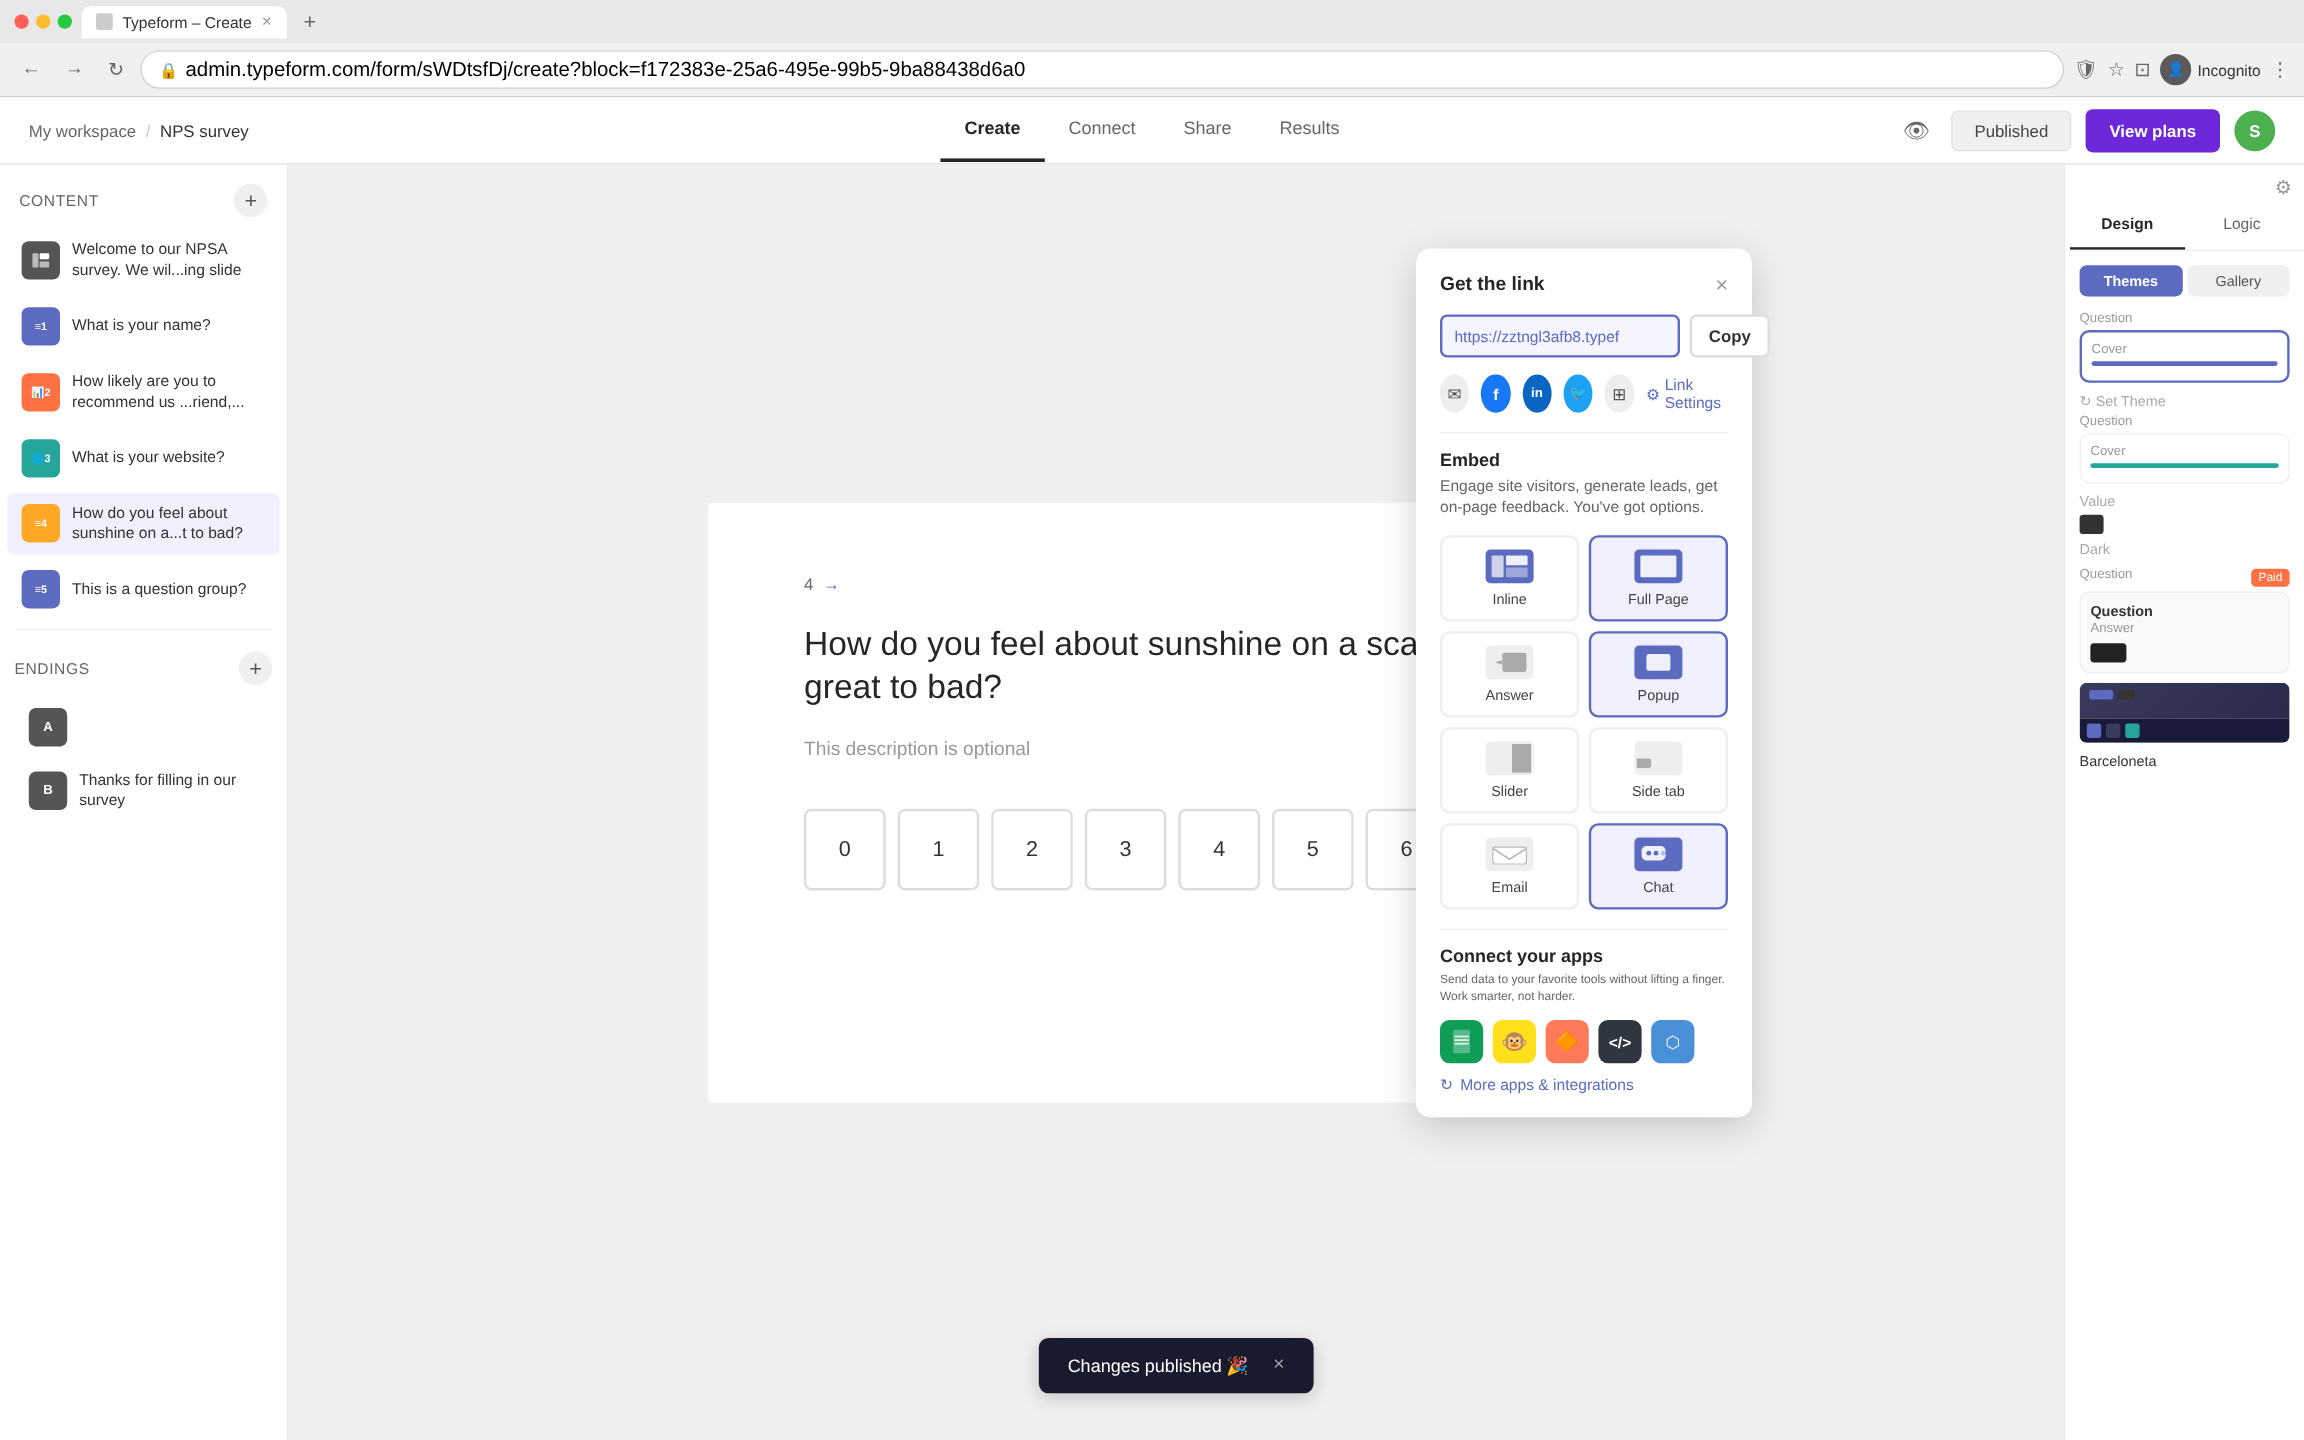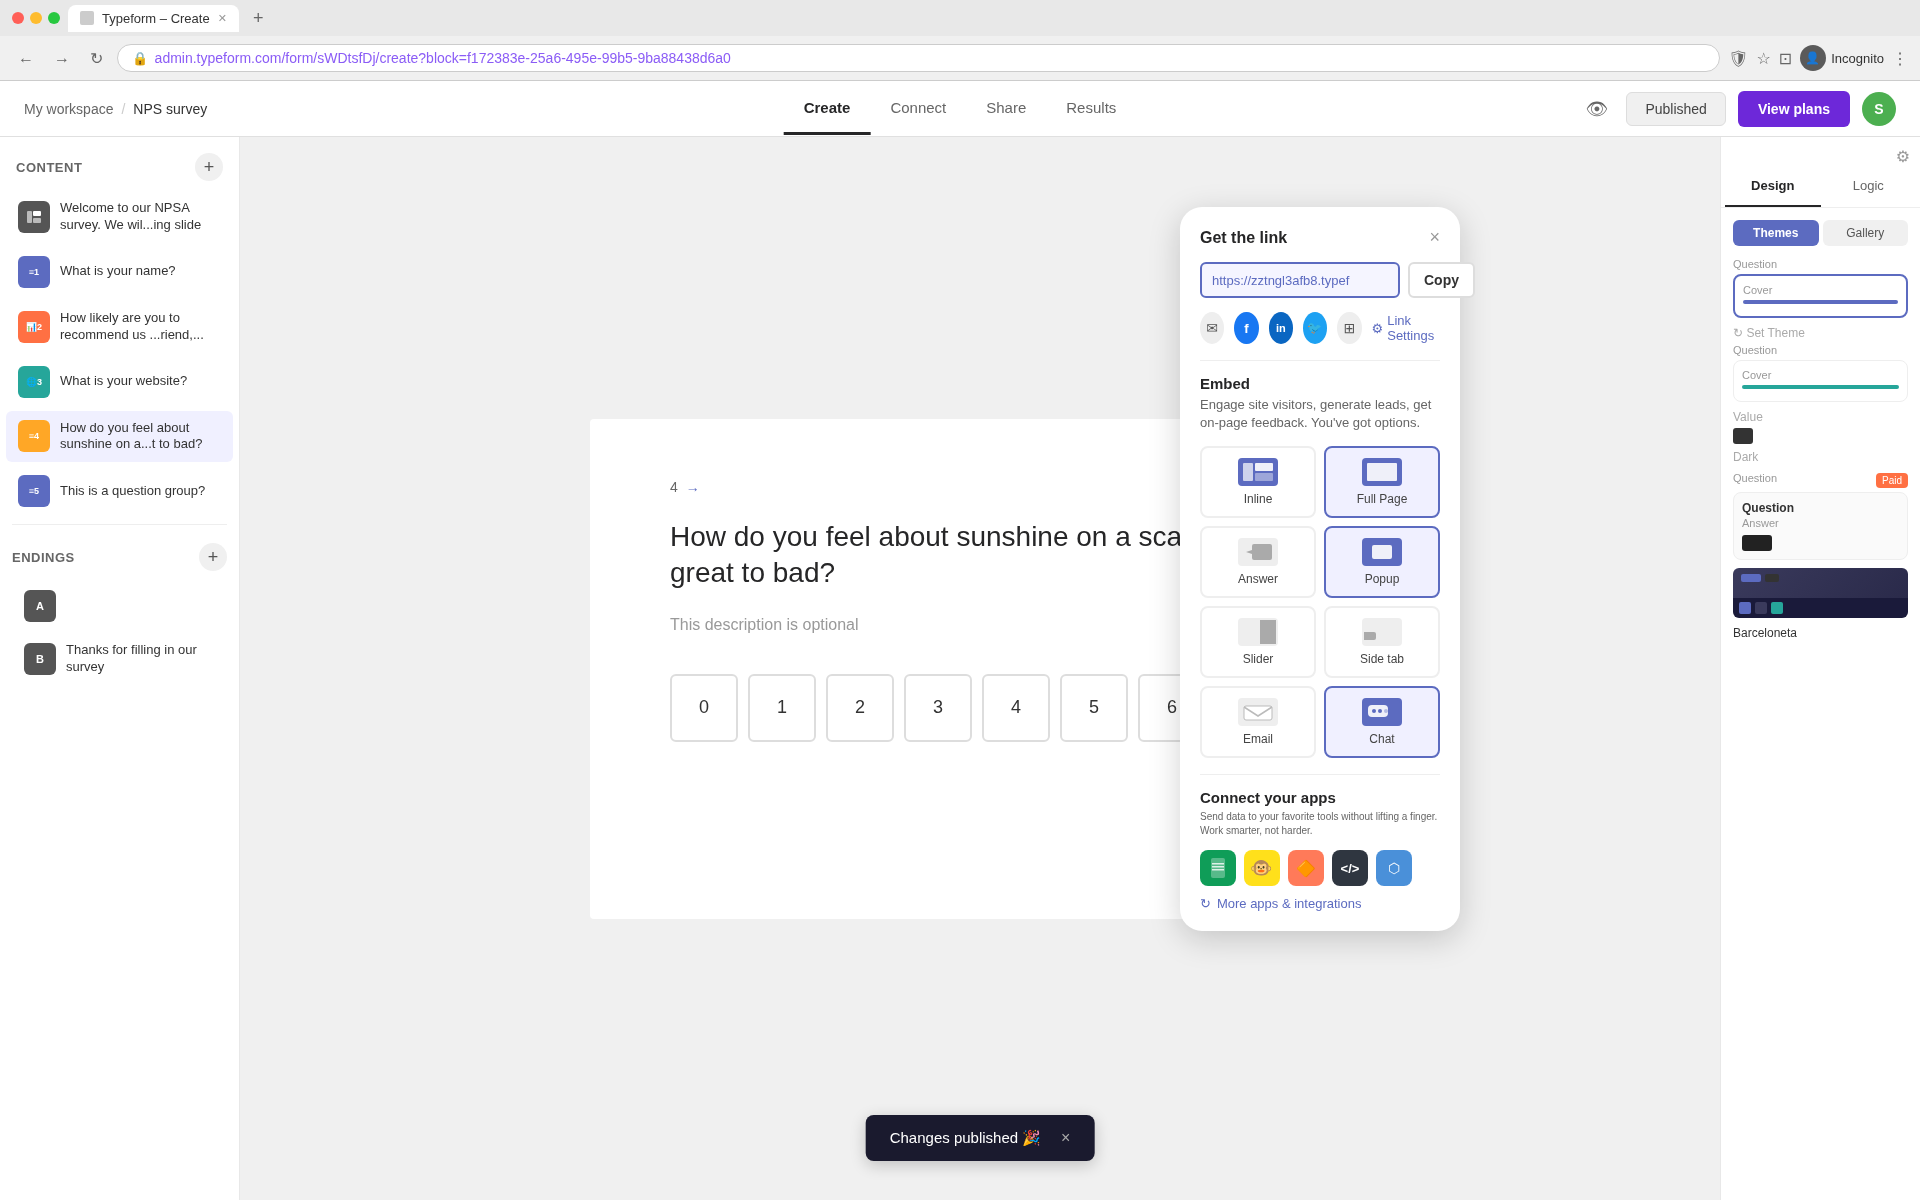--- a/index.html
+++ b/index.html
@@ -13,21 +13,21 @@
     .dot-red { background: #ff5f57; }
     .dot-yellow { background: #febc2e; }
     .dot-green { background: #28c840; }
     .browser-tab { display: flex; align-items: center; background: white; border-radius: 8px 8px 0 0; padding: 6px 12px; gap: 8px; font-size: 13px; color: #333; }
     .browser-tab-icon { width: 14px; height: 14px; background: #ccc; border-radius: 2px; }
     .browser-tab-close { color: #999; cursor: pointer; font-size: 11px; }
     .browser-new-tab { color: #666; font-size: 18px; cursor: pointer; padding: 0 6px; }
     .browser-nav { display: flex; align-items: center; padding: 6px 12px; gap: 8px; background: #f0f0f0; height: 44px; }
     .nav-btn { background: none; border: none; color: #666; font-size: 16px; cursor: pointer; padding: 4px 6px; border-radius: 4px; }
     .address-bar { flex: 1; background: white; border: 1px solid #ccc; border-radius: 20px; padding: 5px 14px; font-size: 13px; color: #333; display: flex; align-items: center; gap: 6px; }
-    .address-bar-url { color: #8b5cf6; font-size: 14px; }
+    .address-bar-url { color: #000000; font-size: 17px; }
     .nav-icons { display: flex; gap: 8px; align-items: center; }
     .nav-icon { color: #666; font-size: 16px; cursor: pointer; }
     .incognito-badge { display: flex; align-items: center; gap: 5px; font-size: 13px; color: #333; }
     .incognito-avatar { width: 26px; height: 26px; border-radius: 50%; background: #5a5a5a; display: flex; align-items: center; justify-content: center; color: white; font-size: 12px; }
 
     
     .app { display: flex; flex-direction: column; height: calc(1200px - 80px); }
 
     
     .top-nav { background: white; border-bottom: 1px solid #e0e0e0; display: flex; align-items: center; padding: 0 24px; height: 56px; position: relative; z-index: 10; }
@@ -42,21 +42,21 @@
     .published-btn { background: #f0f0f0; border: 1px solid #ddd; border-radius: 6px; padding: 8px 18px; font-size: 14px; color: #444; cursor: pointer; font-weight: 500; }
     .view-plans-btn { background: #6d28d9; color: white; border: none; border-radius: 6px; padding: 10px 20px; font-size: 14px; cursor: pointer; font-weight: 600; }
     .user-avatar { width: 34px; height: 34px; border-radius: 50%; background: #4caf50; display: flex; align-items: center; justify-content: center; color: white; font-size: 14px; font-weight: 600; cursor: pointer; }
 
     
     .main-layout { display: flex; flex: 1; overflow: hidden; }
 
     
     .sidebar { width: 240px; background: white; border-right: 1px solid #e8e8e8; display: flex; flex-direction: column; overflow-y: auto; }
     .sidebar-header { display: flex; align-items: center; justify-content: space-between; padding: 16px 16px 8px; }
-    .sidebar-title { font-size: 13px; font-weight: 700; color: #666; text-transform: uppercase; letter-spacing: 0.5px; }
+    .sidebar-title { font-size: 13px; font-weight: 400; color: #666; text-transform: uppercase; letter-spacing: 0.5px; }
     .sidebar-add-btn { width: 28px; height: 28px; border: none; border-radius: 50%; background: #f0f0f0; color: #555; font-size: 18px; cursor: pointer; display: flex; align-items: center; justify-content: center; }
     .sidebar-item { display: flex; align-items: center; gap: 10px; padding: 9px 12px; cursor: pointer; border-radius: 6px; margin: 2px 6px; }
     .sidebar-item.active { background: #f0f0ff; }
     .item-icon { width: 32px; height: 32px; border-radius: 6px; display: flex; align-items: center; justify-content: center; font-size: 14px; flex-shrink: 0; }
     .item-icon-slide { background: #555; color: white; }
     .item-icon-q1 { background: #5c6bc0; color: white; }
     .item-icon-q2 { background: #ff7043; color: white; }
     .item-icon-q3 { background: #26a69a; color: white; }
     .item-icon-q4 { background: #ffa726; color: white; }
     .item-icon-q5 { background: #5c6bc0; color: white; }
@@ -82,21 +82,21 @@
     .right-panel-body { padding: 12px; flex: 1; }
     .panel-label { font-size: 11px; color: #999; margin-bottom: 4px; }
     .theme-preview { border-radius: 6px; overflow: hidden; margin-bottom: 8px; }
     .theme-preview-top { height: 30px; background: #333; }
     .theme-preview-bot { height: 20px; background: #222; display: flex; align-items: center; padding: 0 6px; gap: 4px; }
     .theme-color-swatch { width: 12px; height: 12px; border-radius: 2px; }
     .barceloneta-label { font-size: 12px; color: #333; font-weight: 500; margin-top: 4px; }
 
     
     .popup-overlay { position: absolute; top: 0; left: 0; right: 0; bottom: 0; pointer-events: none; z-index: 100; }
-    .share-popup { position: absolute; top: 70px; right: 260px; width: 280px; background: white; border-radius: 22px; box-shadow: 0 8px 32px rgba(0,0,0,0.18); padding: 20px; pointer-events: all; }
+    .share-popup { position: absolute; top: 70px; right: 260px; width: 280px; background: white; border-radius: 12px; box-shadow: 0 8px 32px rgba(0,0,0,0.18); padding: 20px; pointer-events: all; }
     .popup-header { display: flex; align-items: center; justify-content: space-between; margin-bottom: 14px; }
     .popup-title { font-size: 16px; font-weight: 700; color: #262627; }
     .popup-close { background: none; border: none; font-size: 18px; color: #999; cursor: pointer; }
     .link-row { display: flex; gap: 8px; margin-bottom: 14px; }
     .link-input { flex: 1; border: 2px solid #5c6bc0; border-radius: 6px; padding: 8px 10px; font-size: 13px; color: #5c6bc0; background: #f5f5ff; outline: none; }
     .copy-btn { background: white; border: 2px solid #ddd; border-radius: 6px; padding: 8px 14px; font-size: 14px; font-weight: 600; color: #333; cursor: pointer; }
     .social-icons { display: flex; gap: 10px; margin-bottom: 16px; align-items: center; }
     .social-icon { width: 32px; height: 32px; border-radius: 50%; display: flex; align-items: center; justify-content: center; font-size: 14px; cursor: pointer; }
     .social-email { background: #eee; color: #555; }
     .social-fb { background: #1877f2; color: white; }

